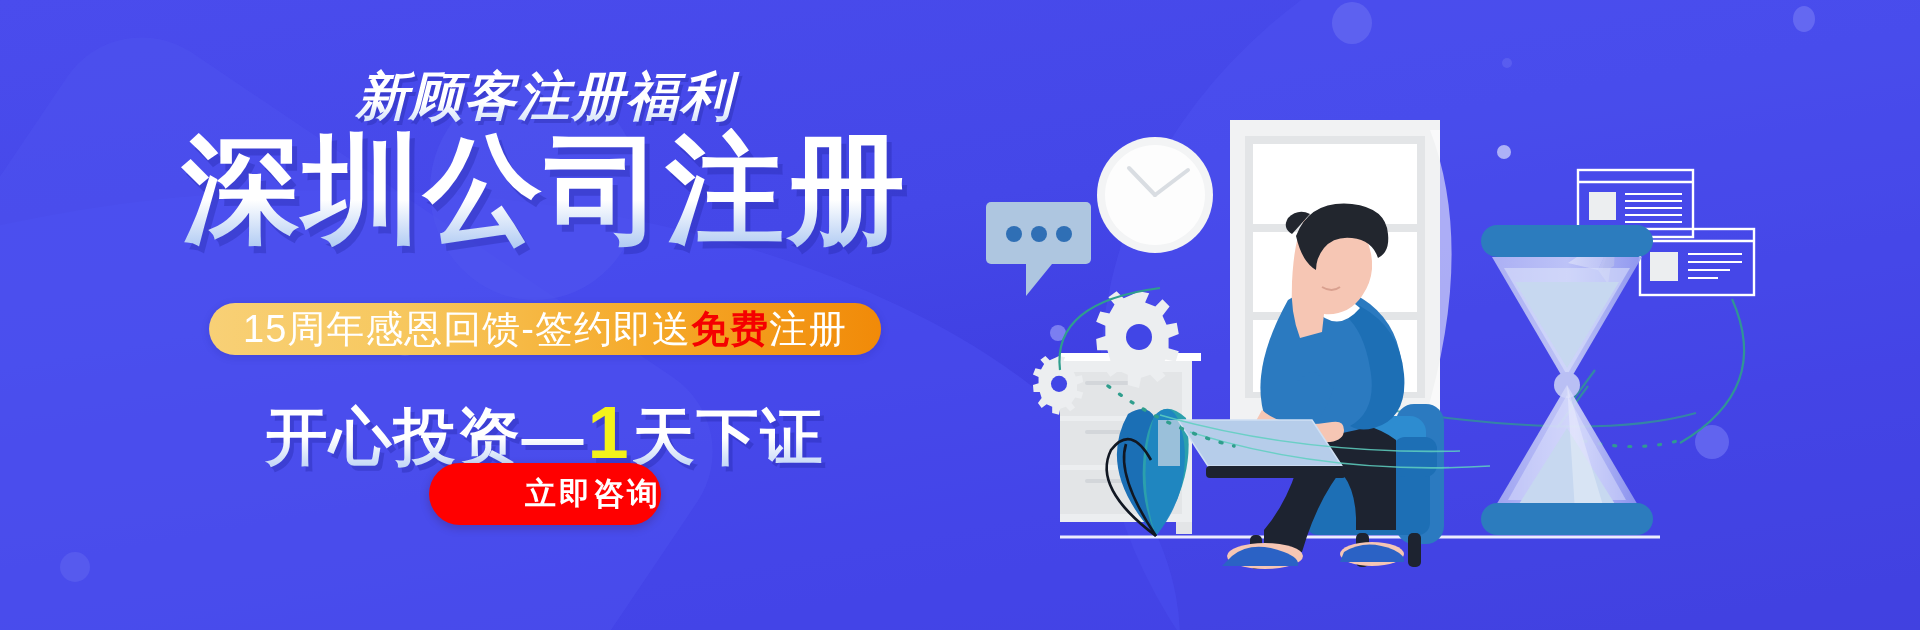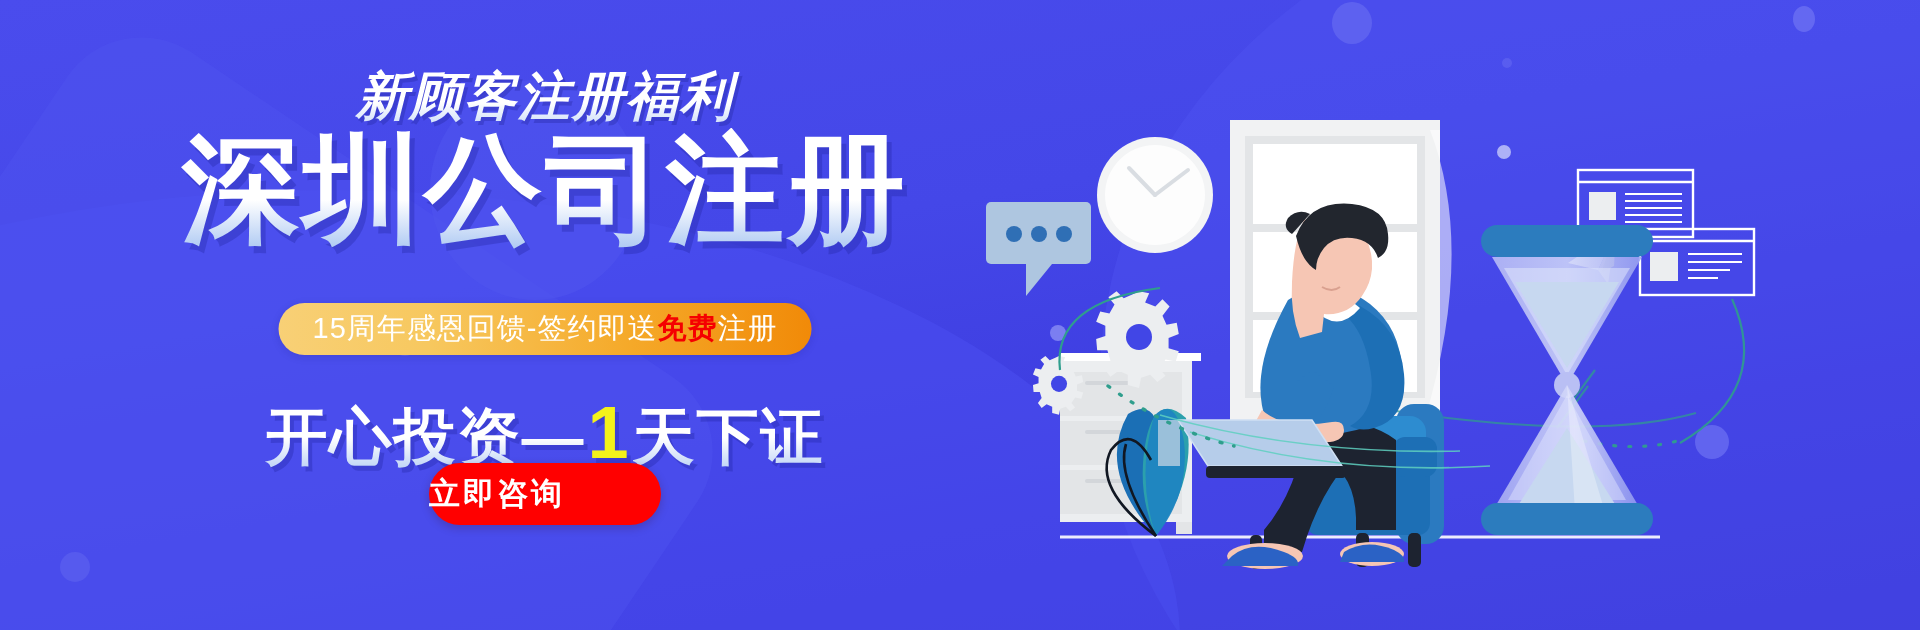--- a/index.html
+++ b/index.html
@@ -91,21 +91,21 @@
     left:545px; top:303px;
     height:52px;
     padding:0 34px;
     display:flex; align-items:center; justify-content:center;
     border-radius:26px;
     background:linear-gradient(90deg,#f8d076 0%,#f7c85f 28%,#f5a929 66%,#f18a08 100%);
     white-space:nowrap;
     box-shadow:0 2px 8px rgba(20,20,90,.14);
   }
   .pill span{
-    font-size:29px; font-weight:400; color:#ffffff; letter-spacing:1px;
+    font-size:38px; font-weight:400; color:#ffffff; letter-spacing:1px;
   }
   .pill .hot{ color:#f50000; font-weight:700; }
 
   .subline{
     position:absolute; left:0; top:390px; width:1090px;
     text-align:center;
     font-size:62px; font-weight:700; 
     letter-spacing:2px;
     white-space:nowrap;
   }
@@ -122,21 +122,21 @@
     filter:drop-shadow(4px 5px 0 rgba(32,35,160,.32));
     padding:0 2px;
   }
 
   .cta{
     position:absolute; left:545px; top:463px;
     transform:translateX(-50%);
     width:232px; height:62px;
     border-radius:31px;
     background:#ff0000;
-    display:flex; align-items:center; justify-content:flex-start;
+    display:flex; align-items:center; justify-content:flex-end;
     border:none; cursor:pointer;
     box-shadow:0 3px 10px rgba(60,10,10,.22);
   }
   .cta span{
     color:#fff; font-size:31px; font-weight:700; letter-spacing:3px;
   }
 
   
   .art{ position:absolute; left:1060px; top:0; width:860px; height:630px; }
   .art svg{ display:block; }

